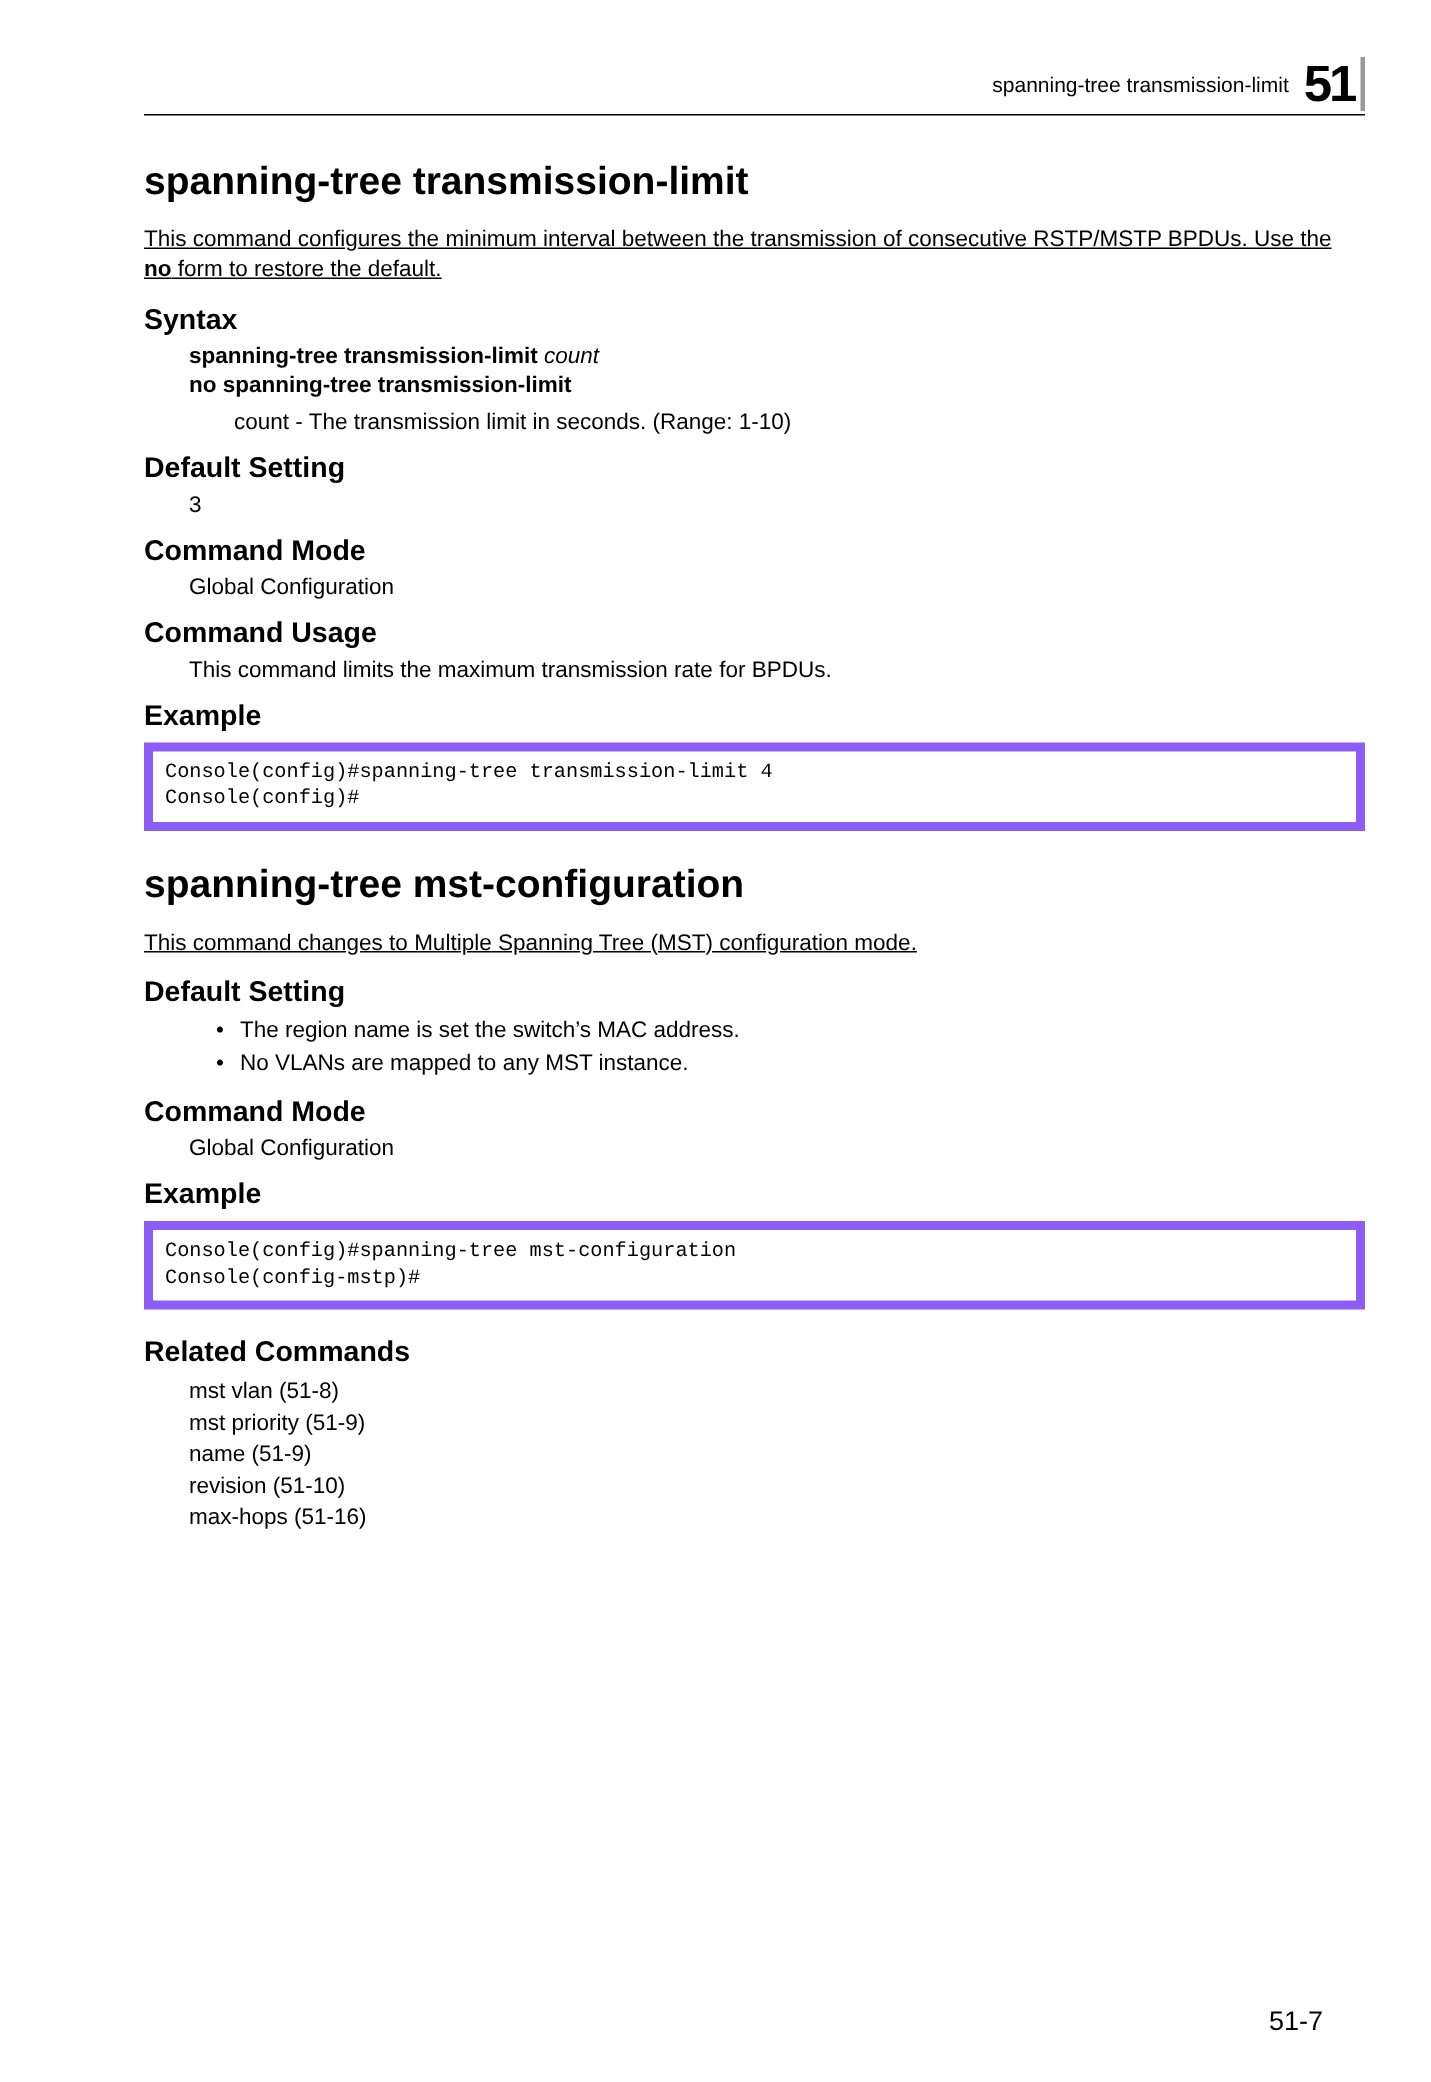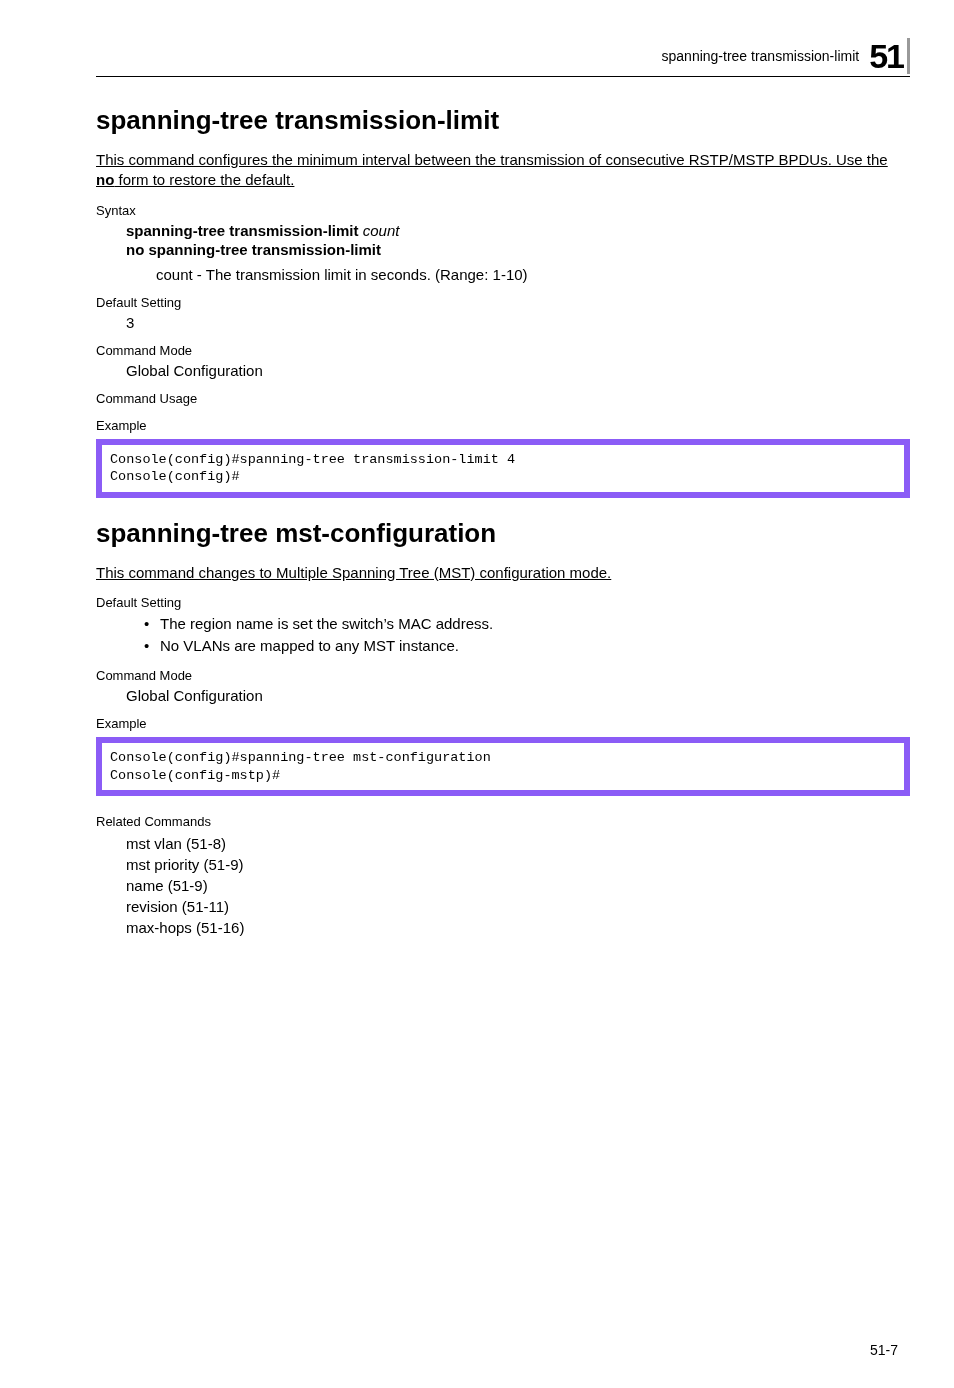--- a/index.html
+++ b/index.html
@@ -51,22 +51,22 @@
     font-size: 26px;
     margin: 20px 0 14px 0;
   }
   p.body {
     font-size: 15px;
     line-height: 1.35;
     margin: 6px 0 12px 0;
     text-decoration: underline;
   }
   .label {
-    font-weight: normal;
-    font-size: 13px;
+    font-weight: bold;
+    font-size: 19px;
     margin: 12px 0 4px 0;
   }
   .indent1 {
     padding-left: 30px;
   }
   .syntax-line {
     font-size: 15px;
     margin: 2px 0;
   }
   .syntax-line .b { font-weight: bold; }
@@ -101,22 +101,22 @@
     position: absolute;
     left: 0;
   }
   .related-list {
     font-size: 15px;
     line-height: 1.4;
   }
   .page-number {
     position: absolute;
     bottom: 30px;
-    right: 56px;
-    font-size: 14px;
+    right: 72px;
+    font-size: 18px;
   }
   .simple {
     font-size: 15px;
     margin: 2px 0 10px 0;
   }
 </style>
 </head>
 <body>
 
 <div class="page">
@@ -148,20 +148,21 @@
     </div>
   </div>
 
   <div class="label">Default Setting</div>
   <div class="indent1 simple">3</div>
 
   <div class="label">Command Mode</div>
   <div class="indent1 simple">Global Configuration</div>
 
   <div class="label">Command Usage</div>
+  <div class="indent1 simple">This command limits the maximum transmission rate for BPDUs.</div>
 
   <div class="label">Example</div>
   <div class="code-block">Console(config)#spanning-tree transmission-limit 4
 Console(config)#</div>
 
   <h1 class="section-title">spanning-tree mst-configuration</h1>
 
   <p class="body">This command changes to Multiple Spanning Tree (MST) configuration mode.</p>
 
   <div class="label">Default Setting</div>
@@ -175,19 +176,19 @@
 
   <div class="label">Example</div>
   <div class="code-block">Console(config)#spanning-tree mst-configuration
 Console(config-mstp)#</div>
 
   <div class="label">Related Commands</div>
   <div class="indent1 related-list">
     <div>mst vlan (51-8)</div>
     <div>mst priority (51-9)</div>
     <div>name (51-9)</div>
-    <div>revision (51-11)</div>
+    <div>revision (51-10)</div>
     <div>max-hops (51-16)</div>
   </div>
 
   <div class="page-number">51-7</div>
 
 </div>
 
 </body></html>

